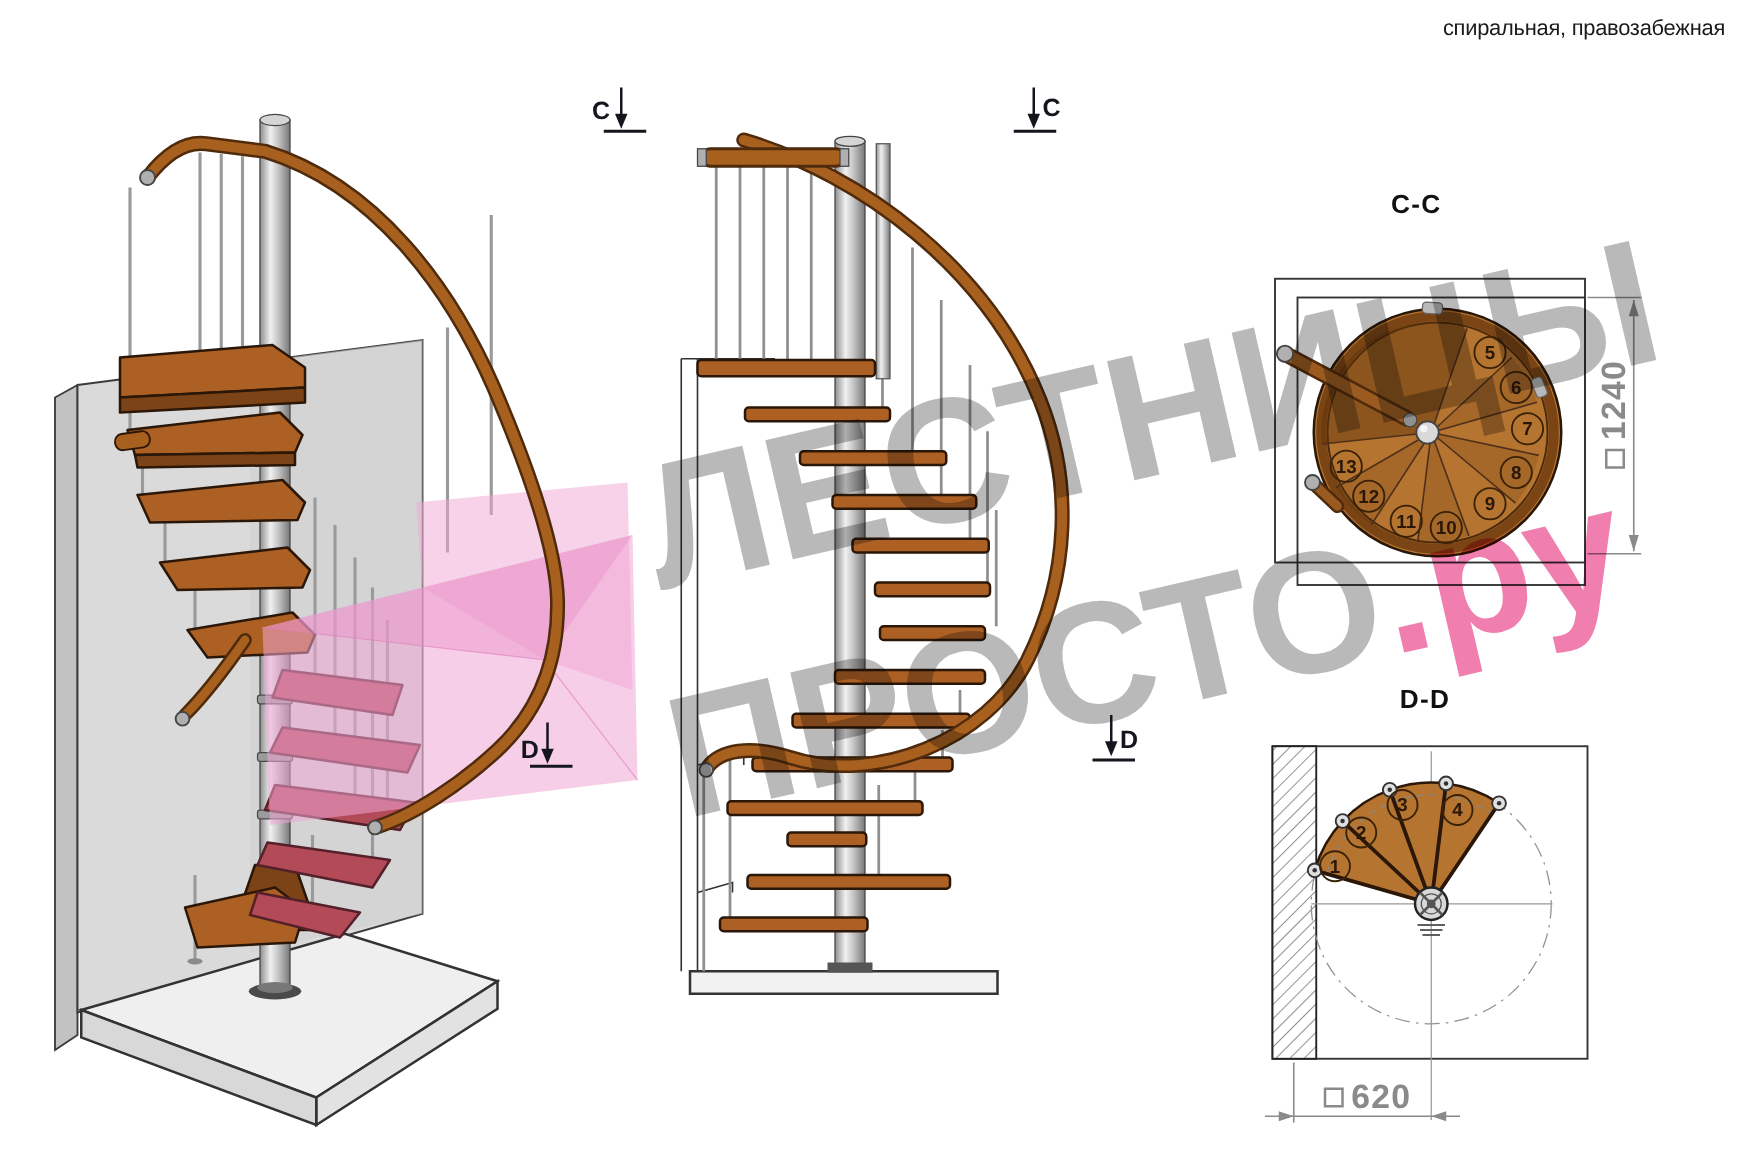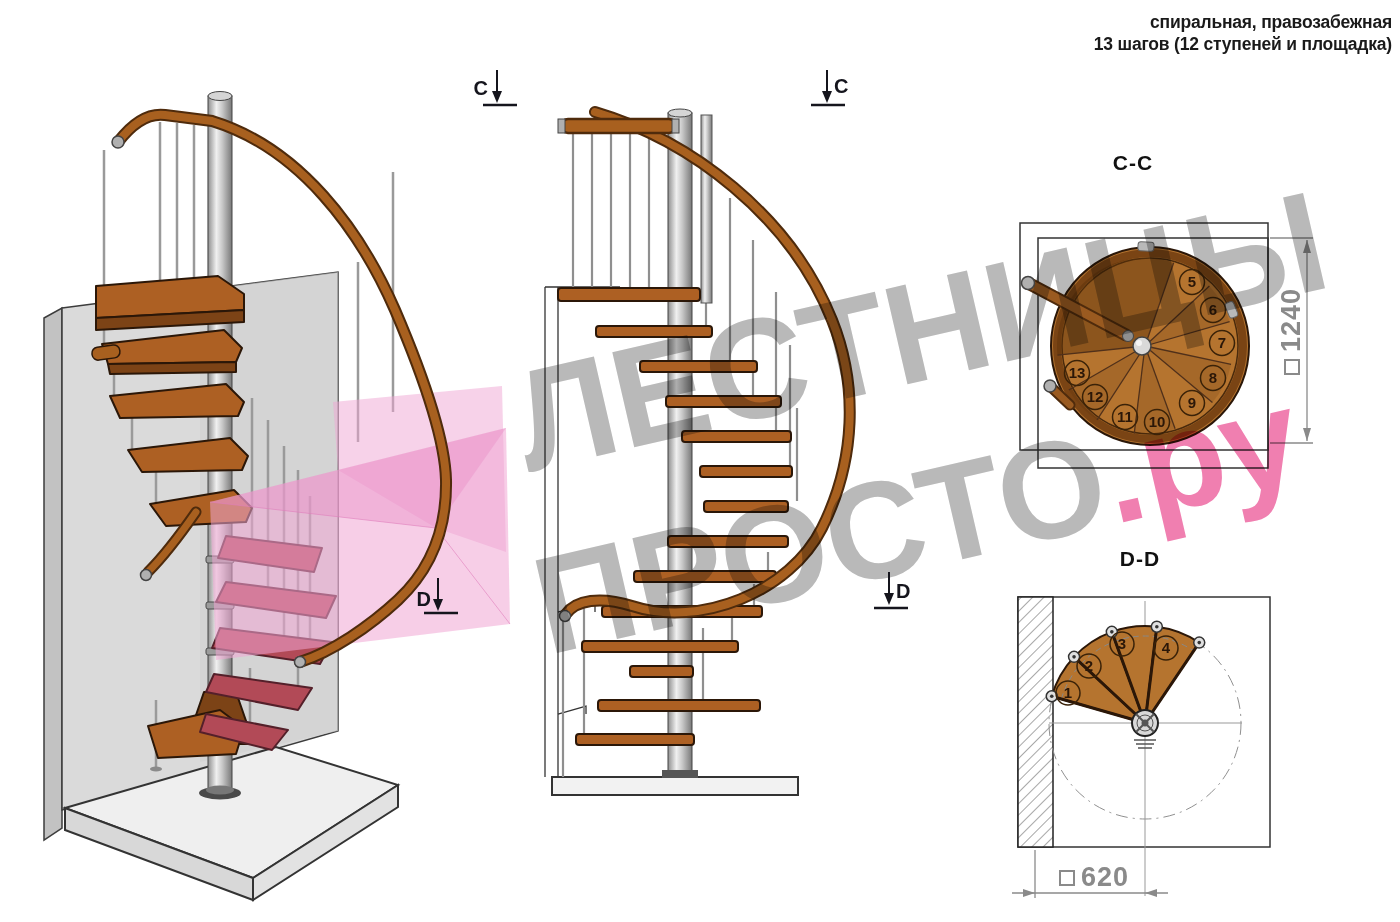--- a/index.html
+++ b/index.html
@@ -1,20 +1,20 @@
 <!DOCTYPE html>
 <html style="--c-ink: #1a1a1a; --c-wood: #ad6023; --c-woodlight: #b5742f; --c-wooddark: #7c4316; --c-stepred: #b24a57; --c-pink: #f0a5d3; --c-wmgray: #b9b9b9; --c-wmpink: #f07fb0; --c-dim: #8a8a8a;"><head>
 <meta charset="utf-8">
 <style>
   html,body{margin:0;padding:0;background:#fff;}
   #canvas{position:relative;width:1400px;height:922px;background:#fff;overflow:hidden;
           font-family:"Liberation Sans",sans-serif;}
-  #title-block{position:absolute;top:12px;right:8px;text-align:right;
+  #title-block{position:absolute;top:12px;right:20px;text-align:right;
                font-size:17.5px;line-height:1.24;color:var(--c-ink,#1a1a1a);
-               letter-spacing:-0.2px;font-weight:700;}
+               letter-spacing:-0.2px;font-weight:400;}
   svg{position:absolute;left:0;top:0;}
   .ttl{font:bold 21px "Liberation Sans",sans-serif;fill:#111;letter-spacing:1px;}
   .mk{font:bold 20px "Liberation Sans",sans-serif;fill:#15151d;}
   .dimtxt{font:bold 27px "Liberation Sans",sans-serif;fill:var(--c-dim,#8a8a8a);letter-spacing:1px;}
   .badge{font:bold 15px "Liberation Sans",sans-serif;fill:#2b1708;}
   .wm1{font:bold 142px "Liberation Sans",sans-serif;fill:var(--c-wmgray,#b9b9b9);}
   .wm2{font:bold 138px "Liberation Sans",sans-serif;fill:var(--c-wmgray,#b9b9b9);}
   .wmpink{fill:var(--c-wmpink,#f07fb0);}
   .thin{stroke:#333;fill:none;stroke-width:1.5;}
 </style>
@@ -347,16 +347,15 @@
       <line x1="889" y1="572" x2="889" y2="596"></line>
           <polygon points="889,605 884,593 894,593" stroke="none"></polygon>
       <text class="mk" x="896" y="598" stroke="none">D</text>
       <line x1="874" y1="608" x2="908" y2="608" stroke-width="2.5"></line>
     </g>
   </g>
 </svg>
 
 <div id="title-block">
   <div>спиральная, правозабежная</div>
-  <div>13 шагов (12 ступеней и площадка)</div>
 </div>
 
 </div>
 
 </body></html>

